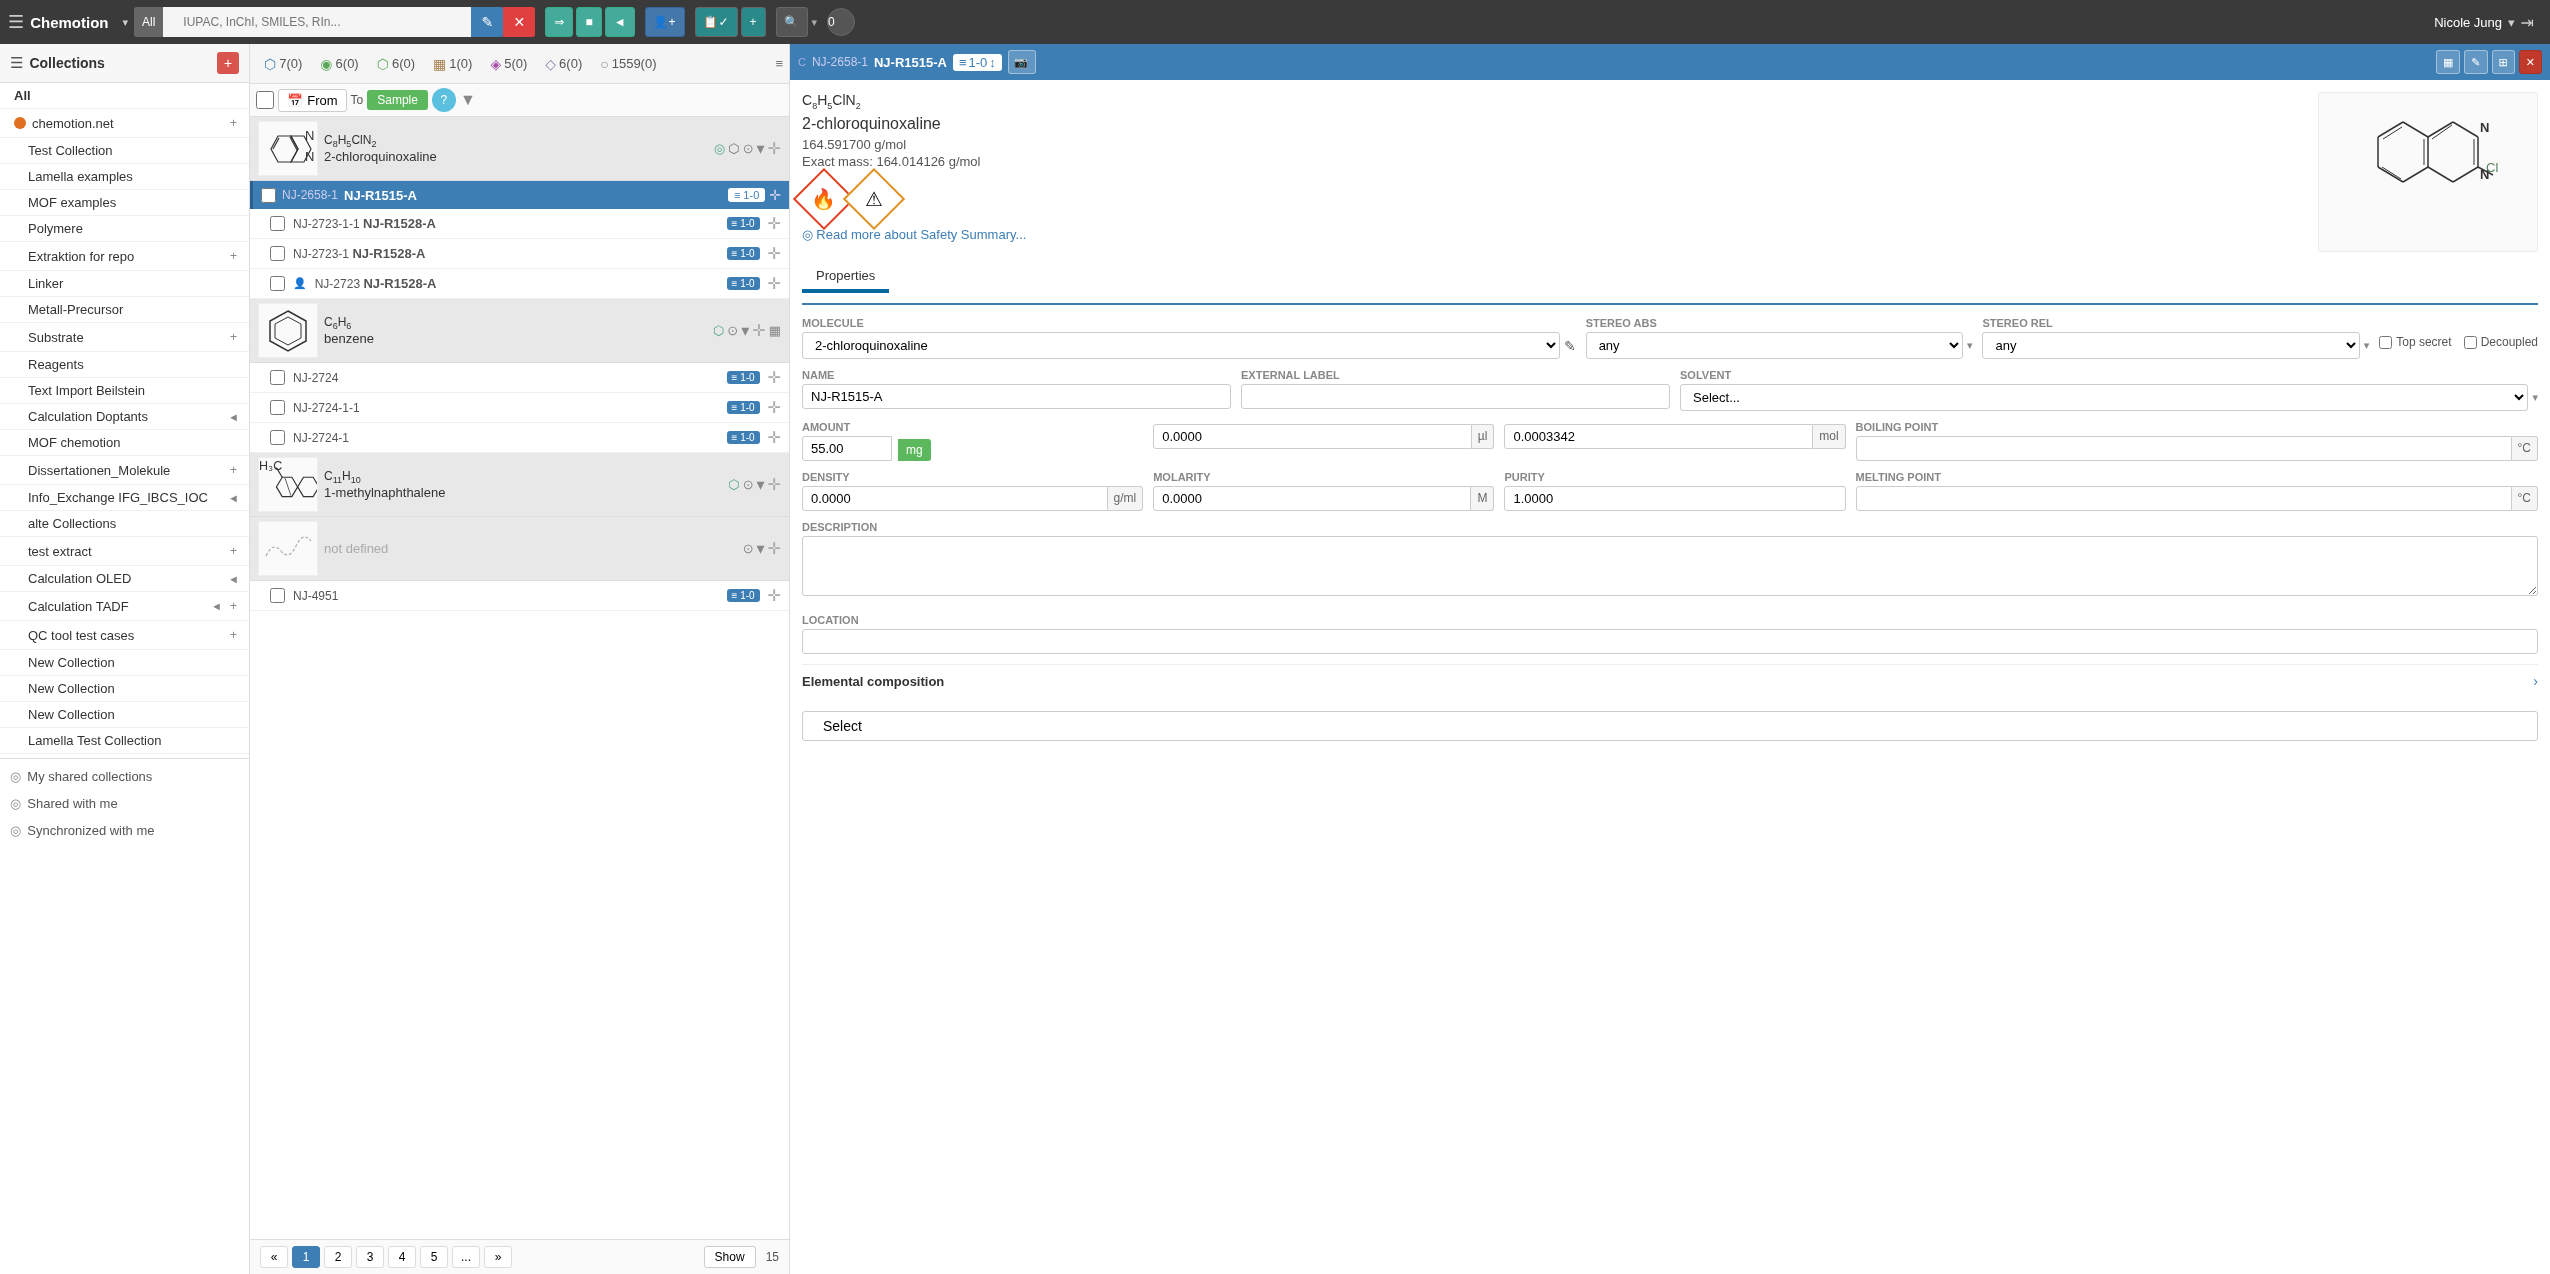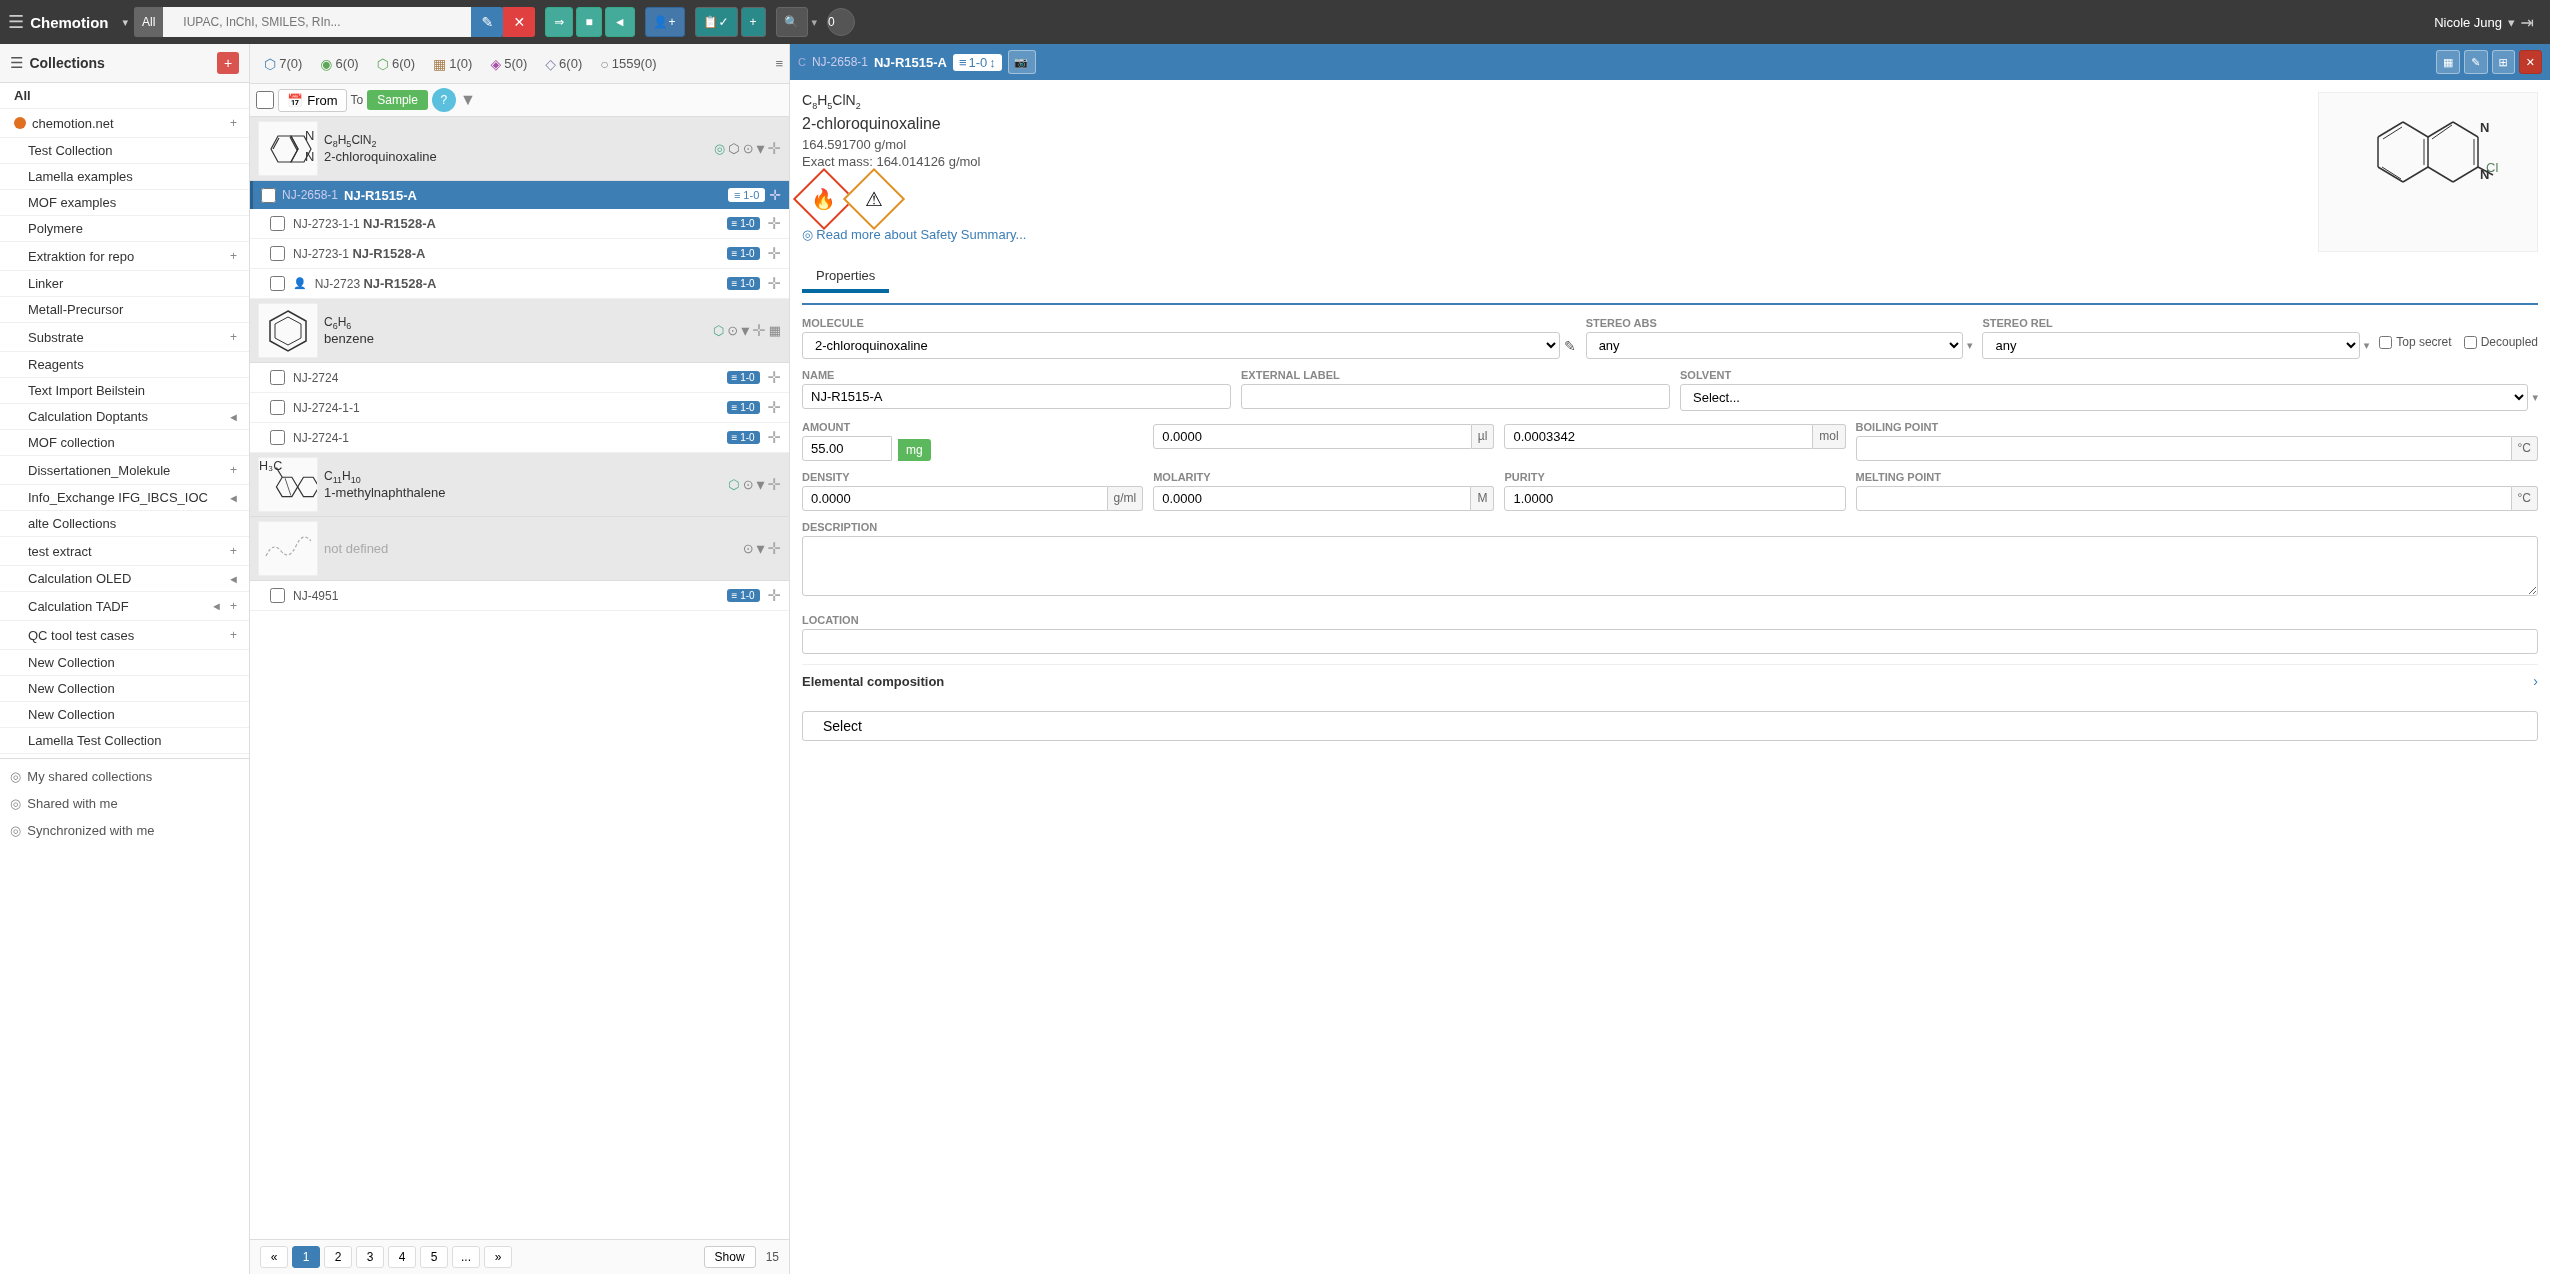--- a/index.html
+++ b/index.html
@@ -355,21 +355,21 @@
       <span class="sidebar-item-label" style="padding-left:14px;">Reagents</span>
     </div>
     <div class="sidebar-item">
       <span class="sidebar-item-label" style="padding-left:14px;">Text Import Beilstein</span>
     </div>
     <div class="sidebar-item">
       <span class="sidebar-item-label" style="padding-left:14px;">Calculation Doptants</span>
       <span style="color:#888;font-size:11px;">◄</span>
     </div>
     <div class="sidebar-item">
-      <span class="sidebar-item-label" style="padding-left:14px;">MOF collection</span>
+      <span class="sidebar-item-label" style="padding-left:14px;">MOF chemotion</span>
     </div>
     <div class="sidebar-item">
       <span class="sidebar-item-label" style="padding-left:14px;">Dissertationen_Molekule</span>
       <button class="sidebar-small-btn">+</button>
     </div>
     <div class="sidebar-item">
       <span class="sidebar-item-label" style="padding-left:14px;">Info_Exchange IFG_IBCS_IOC</span>
       <span style="color:#888;font-size:11px;">◄</span>
     </div>
     <div class="sidebar-item">

